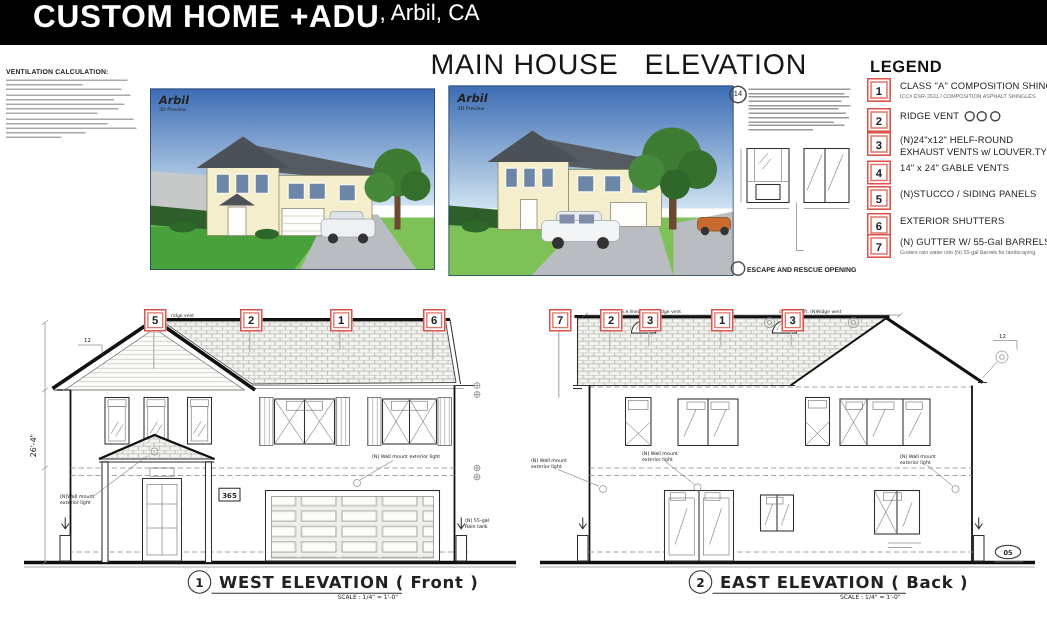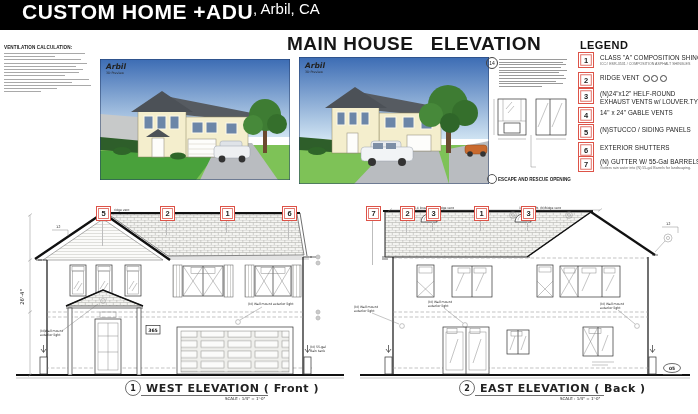--- a/index.html
+++ b/index.html
@@ -3,21 +3,21 @@
 <meta charset="utf-8">
 <style>
   html,body{margin:0;padding:0;background:#fff;}
   #sheet{position:relative;width:698px;height:414px;background:#fff;overflow:hidden;
          font-family:"Liberation Sans",sans-serif;}
   
   .hdrbar{position:absolute;left:0;top:0;width:698px;height:30px;background:#000;
           display:flex;align-items:flex-start;}
   .hdr-title{color:#fff;font-weight:bold;font-size:21px;letter-spacing:.5px;margin-left:22px;white-space:pre;}
   .hdr-loc{color:#fff;font-size:15px;white-space:pre;}
-  .sheet-title{position:absolute;left:287px;top:33px;font-size:19px;font-weight:700;
+  .sheet-title{position:absolute;left:287px;top:33px;font-size:19px;font-weight:400;
                letter-spacing:.5px;color:#161616;white-space:pre;}
   
   .vent{position:absolute;left:4px;top:45px;width:92px;}
   .vent h6{margin:0 0 3px 0;font-size:4.6px;font-weight:bold;color:#222;letter-spacing:.1px;}
   .tl{height:1.1px;background:#a9a9a9;margin-bottom:2.1px;}
   
   .note14{position:absolute;left:486px;top:57px;width:86px;height:131px;}
   .n14ref{position:absolute;left:0;top:0;width:10px;height:10px;border:.8px solid #444;border-radius:50%;
           font-size:5px;color:#222;display:flex;align-items:center;justify-content:center;}
   .n14lines{position:absolute;left:13px;top:2px;width:71px;}

